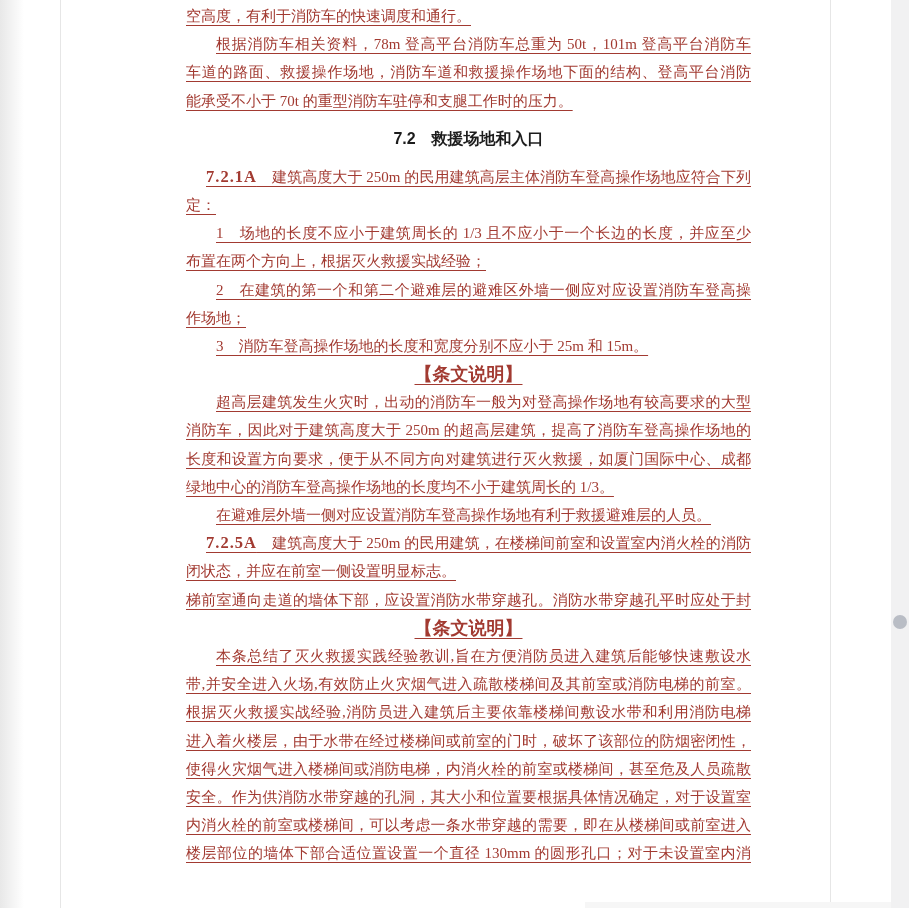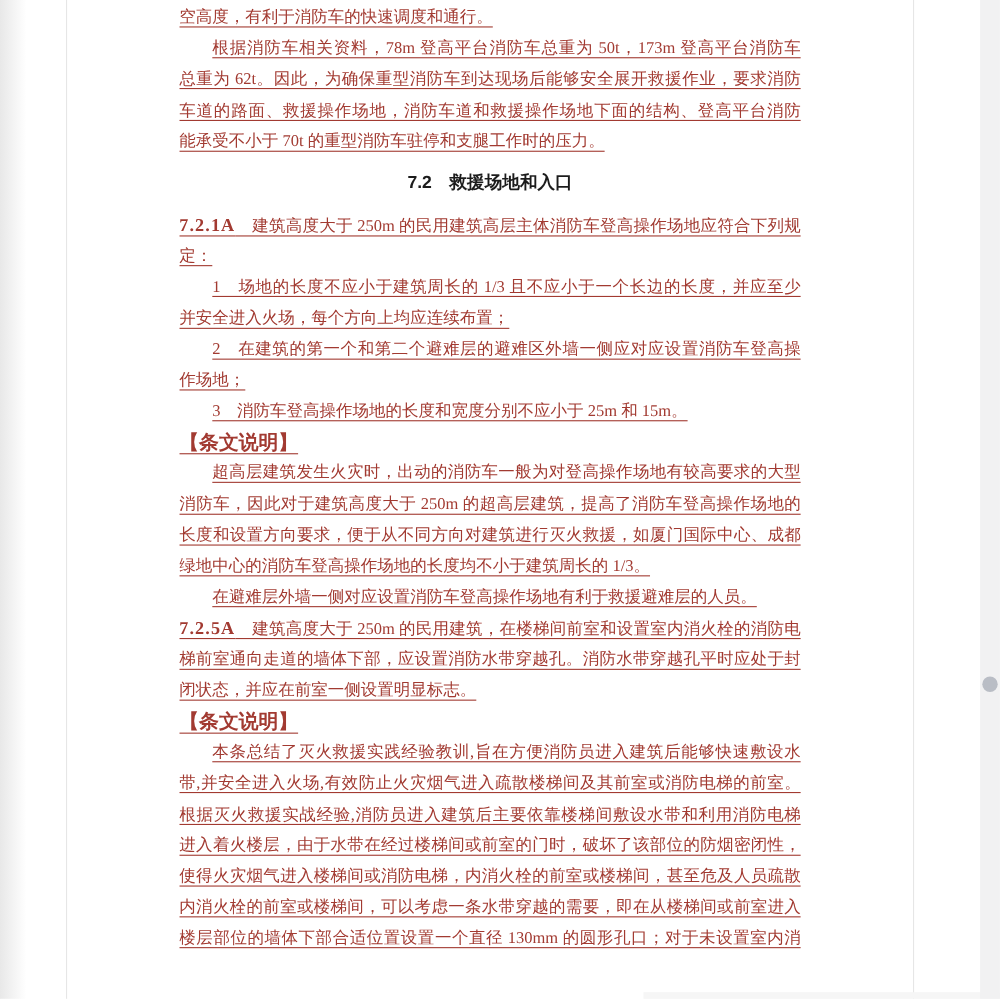--- a/index.html
+++ b/index.html
@@ -27,21 +27,21 @@
     position: absolute;
     left: 60px; top: 0;
     width: 769px; height: 100%;
     background: #ffffff;
     border-left: 1px solid var(--page-border, #e6e6e6);
     border-right: 1px solid var(--page-border, #e6e6e6);
     z-index: 2;
   }
   .content {
     position: absolute;
-    left: 102px;  
+    left: 125px;  
     top: 2px;
     width: 565px;
   }
   .line {
     height: 28.2px;
     line-height: 28.2px;
     font-size: 15px;
     color: var(--ink, #a23a31);
     text-decoration: underline;
     text-decoration-thickness: 1px;
@@ -55,37 +55,38 @@
   .line.end {
     text-align: left;
   }
   .line.ind {
     text-indent: 2em;
   }
   .line.label {
     font-family: "Liberation Sans", "DejaVu Sans", sans-serif;
     font-weight: bold;
     font-size: 18px;
-    text-align: left;
+    text-align: center;
   }
   .line.heading {
     font-family: "Liberation Sans", "DejaVu Sans", sans-serif;
     color: var(--heading, #1c1c1c);
     text-decoration: none;
     text-align: center;
     font-weight: bold;
     font-size: 16px;
     height: 36px;
     line-height: 36px;
     margin: 6px 0;
   }
   .cnum {
     font-weight: bold;
     font-size: 16.5px;
     letter-spacing: 1px;
+    margin-left: 20px;
   }
   
   .scroll-track {
     position: absolute;
     right: 0; top: 0;
     width: 18px; height: 100%;
     background: var(--scroll-track, #f1f1f2);
     z-index: 3;
   }
   .scroll-thumb {
@@ -105,47 +106,47 @@
   }
 </style>
 </head>
 <body style="--ink: #a23a31; --heading: #1c1c1c; --page-border: #e6e6e6; --scroll-track: #f1f1f2; --scroll-thumb: #b9bdc5;">
 
 <div class="left-shade"></div>
 
 <div class="page">
   <div class="content">
       <div class="line end">空高度，有利于消防车的快速调度和通行。</div>
-      <div class="line full ind">根据消防车相关资料，78m 登高平台消防车总重为 50t，173m 登高平台消防车</div>
-      <div class="line full">总重为 62t。因此，为确保重型消防车到达现场后能够安全展开救援作业，要求消防</div>
+      <div class="line full ind">根据消防车相关资料，78m 登高平台消防车总重为 50t，101m 登高平台消防车</div>
       <div class="line full">车道的路面、救援操作场地，消防车道和救援操作场地下面的结构、登高平台消防车，</div>
       <div class="line end">能承受不小于 70t 的重型消防车驻停和支腿工作时的压力。</div>
       <div class="line heading">7.2　救援场地和入口</div>
       <div class="line full"><span class="cnum">7.2.1A</span>　建筑高度大于 250m 的民用建筑高层主体消防车登高操作场地应符合下列规</div>
       <div class="line end">定：</div>
       <div class="line full ind">1　场地的长度不应小于建筑周长的 1/3 且不应小于一个长边的长度，并应至少</div>
-      <div class="line end">并安全进入火场，每个方向上均应连续布置；</div>
+      <div class="line end">布置在两个方向上，根据灭火救援实战经验；</div>
       <div class="line full ind">2　在建筑的第一个和第二个避难层的避难区外墙一侧应对应设置消防车登高操</div>
       <div class="line end">作场地；</div>
       <div class="line end ind">3　消防车登高操作场地的长度和宽度分别不应小于 25m 和 15m。</div>
       <div class="line label">【条文说明】</div>
       <div class="line full ind">超高层建筑发生火灾时，出动的消防车一般为对登高操作场地有较高要求的大型</div>
       <div class="line full">消防车，因此对于建筑高度大于 250m 的超高层建筑，提高了消防车登高操作场地的</div>
       <div class="line full">长度和设置方向要求，便于从不同方向对建筑进行灭火救援，如厦门国际中心、成都</div>
       <div class="line end">绿地中心的消防车登高操作场地的长度均不小于建筑周长的 1/3。</div>
       <div class="line end ind">在避难层外墙一侧对应设置消防车登高操作场地有利于救援避难层的人员。</div>
       <div class="line full"><span class="cnum">7.2.5A</span>　建筑高度大于 250m 的民用建筑，在楼梯间前室和设置室内消火栓的消防电</div>
+      <div class="line end">闭状态，并应在前室一侧设置明显标志。</div>
       <div class="line full">梯前室通向走道的墙体下部，应设置消防水带穿越孔。消防水带穿越孔平时应处于封</div>
-      <div class="line end">闭状态，并应在前室一侧设置明显标志。</div>
       <div class="line label">【条文说明】</div>
       <div class="line full ind">本条总结了灭火救援实践经验教训,旨在方便消防员进入建筑后能够快速敷设水</div>
       <div class="line full">带,并安全进入火场,有效防止火灾烟气进入疏散楼梯间及其前室或消防电梯的前室。</div>
       <div class="line full">根据灭火救援实战经验,消防员进入建筑后主要依靠楼梯间敷设水带和利用消防电梯</div>
       <div class="line full">进入着火楼层，由于水带在经过楼梯间或前室的门时，破坏了该部位的防烟密闭性，</div>
       <div class="line full">使得火灾烟气进入楼梯间或消防电梯，内消火栓的前室或楼梯间，甚至危及人员疏散</div>
+      <div class="line full">安全。作为供消防水带穿越的孔洞，其大小和位置要根据具体情况确定，对于设置室</div>
       <div class="line full">内消火栓的前室或楼梯间，可以考虑一条水带穿越的需要，即在从楼梯间或前室进入</div>
       <div class="line full">楼层部位的墙体下部合适位置设置一个直径 130mm 的圆形孔口；对于未设置室内消</div>
     </div>
 </div>
 
 <div class="bottom-strip"></div>
 
 <div class="scroll-track">
   <div class="scroll-thumb" style="top: 615px;"></div>
 </div>

